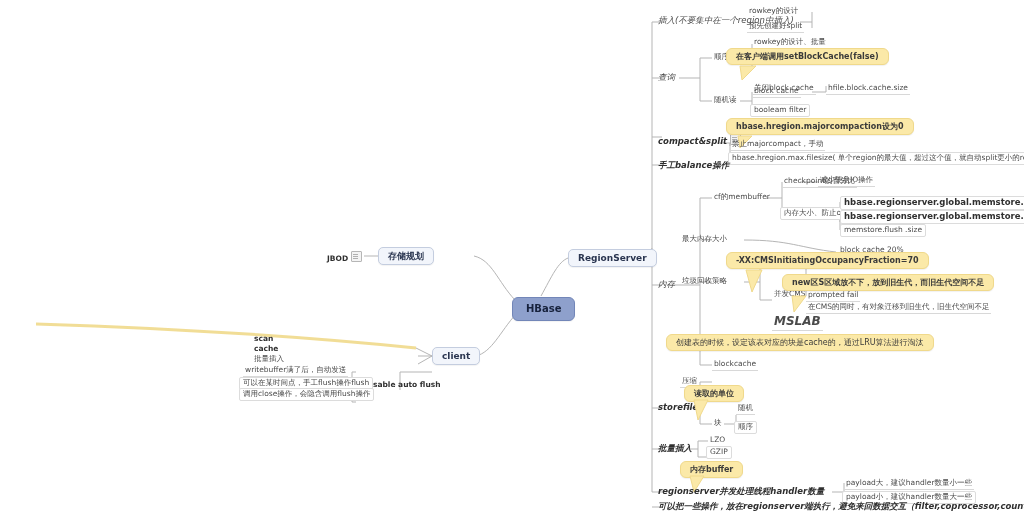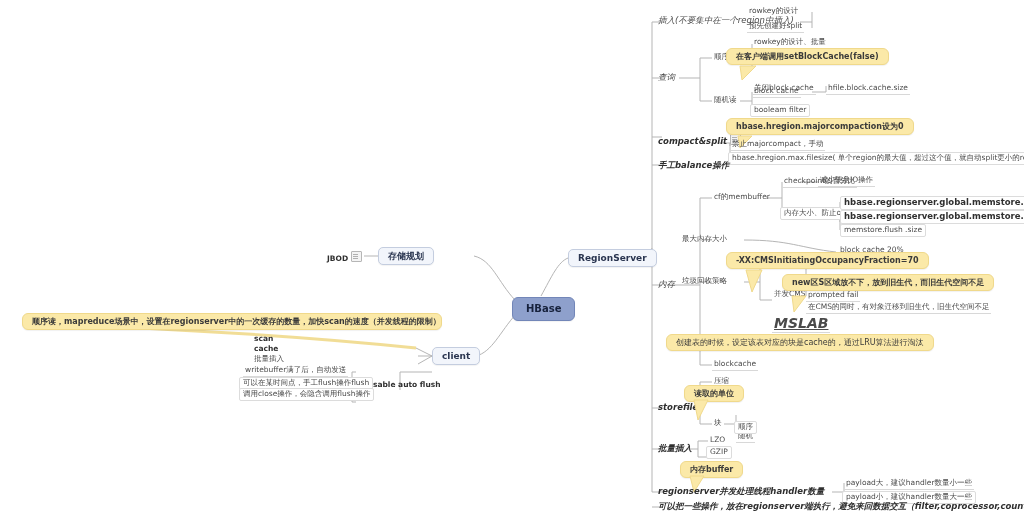--- a/index.html
+++ b/index.html
@@ -24,21 +24,21 @@
     font-size:10px;padding:5px 13px;border-radius:6px;
   }
   .box.lite{background:#f2f5fb;border:1px solid #c4cddf;font-weight:bold;}
 
   
   .leaf{font-size:7.5px;color:#4a4a4a;padding:0 2px 1px 2px;}
   .leaf.ul{border-bottom:1px solid #d8d8d8;}
   .leaf.bx{border:1px solid #dcdcdc;border-radius:2px;background:#fff;padding:1px 3px;}
   .leaf.bold{font-weight:bold;color:#2f2f2f;}
   .leaf.big{font-size:8.5px;font-style:italic;}
-  .leaf.ital{font-style:italic;font-weight:bold;font-size:14px;text-decoration:underline;}
+  .leaf.ital{font-style:italic;font-weight:bold;font-size:12px;}
 
   
   .callout{
     background:#fbe9a8;border:1px solid #f0d98b;border-radius:6px;
     padding:3px 9px;font-size:8px;color:#3a3a3a;font-weight:bold;
     box-shadow:0 1px 1px rgba(0,0,0,.06);
   }
   .callout.plain{font-weight:normal;}
   .icon-note{
     display:inline-block;width:9px;height:9px;vertical-align:-1px;margin-left:3px;
@@ -132,21 +132,20 @@
   <div class="node box lite" style="left:432px;top:347px;">client</div>
   <div class="node leaf bold" style="left:252px;top:335px;">scan</div>
   <div class="node leaf bold" style="left:252px;top:345px;">cache</div>
   <div class="node leaf" style="left:252px;top:355px;">批量插入</div>
   <div class="node leaf bold" style="left:363px;top:381px;">disable auto flush</div>
 
   <div class="node leaf ul" style="left:243px;top:366px;">writebuffer满了后，自动发送</div>
   <div class="node leaf bx" style="left:239px;top:377px;">可以在某时间点，手工flush操作flush</div>
   <div class="node leaf bx" style="left:239px;top:388px;">调用close操作，会隐含调用flush操作</div>
 
-  <div class="node callout" style="left:22px;top:313px;max-width:400px;white-space:nowrap;">顺序读，mapreduce场景中，设置在regionserver中的一次缓存的数量，加快scan的速度（并发线程的限制）</div>
 
   <div class="node box lite" style="left:568px;top:249px;">RegionServer</div>
 
   <div class="node leaf big" style="left:656px;top:16px;">插入(不要集中在一个region中插入)</div>
   <div class="node leaf" style="left:747px;top:7px;">rowkey的设计</div>
   <div class="node leaf ul" style="left:747px;top:22px;">预先创建好split</div>
 
   <div class="node leaf big" style="left:656px;top:73px;">查询</div>
   <div class="node leaf" style="left:712px;top:53px;">顺序读</div>
   <div class="node leaf" style="left:712px;top:96px;">随机读</div>
@@ -197,27 +196,27 @@
   </svg>
   <div class="node callout" style="left:782px;top:274px;">new区S区域放不下，放到旧生代，而旧生代空间不足</div>
   <div class="node leaf ul" style="left:806px;top:291px;">prompted fail</div>
   <div class="node leaf ul" style="left:806px;top:303px;">在CMS的同时，有对象迁移到旧生代，旧生代空间不足</div>
   <div class="node leaf ital ul" style="left:772px;top:315px;">MSLAB</div>
 
   <div class="node callout plain" style="left:666px;top:334px;">创建表的时候，设定该表对应的块是cache的，通过LRU算法进行淘汰</div>
   <div class="node leaf ul" style="left:712px;top:360px;">blockcache</div>
 
   <div class="node leaf bold big" style="left:656px;top:403px;">storefile</div>
-  <div class="node leaf ul" style="left:712px;top:377px;text-align:right;">压缩</div>
+  <div class="node leaf ul" style="left:680px;top:377px;text-align:right;">压缩</div>
   <div class="node leaf" style="left:712px;top:419px;">块</div>
   <div class="node callout" style="left:684px;top:385px;text-align:right;">读取的单位</div>
   <svg class="links" style="left:0;top:0;">
     <polygon points="694,400 708,400 698,420" fill="#fbe9a8" stroke="#f0d98b" stroke-width="1"></polygon>
   </svg>
-  <div class="node leaf ul" style="left:736px;top:432px;text-align:center;">随机</div>
+  <div class="node leaf ul" style="left:736px;top:404px;text-align:center;">随机</div>
   <div class="node leaf bx" style="left:734px;top:421px;">顺序</div>
 
   <div class="node leaf bold big" style="left:656px;top:444px;">批量插入</div>
   <div class="node leaf ul" style="left:708px;top:436px;">LZO</div>
   <div class="node leaf bx" style="left:706px;top:446px;">GZIP</div>
 
   <div class="node callout" style="left:680px;top:461px;">内存buffer</div>
   <svg class="links" style="left:0;top:0;">
     <polygon points="690,476 704,476 694,492" fill="#fbe9a8" stroke="#f0d98b" stroke-width="1"></polygon>
   </svg>

